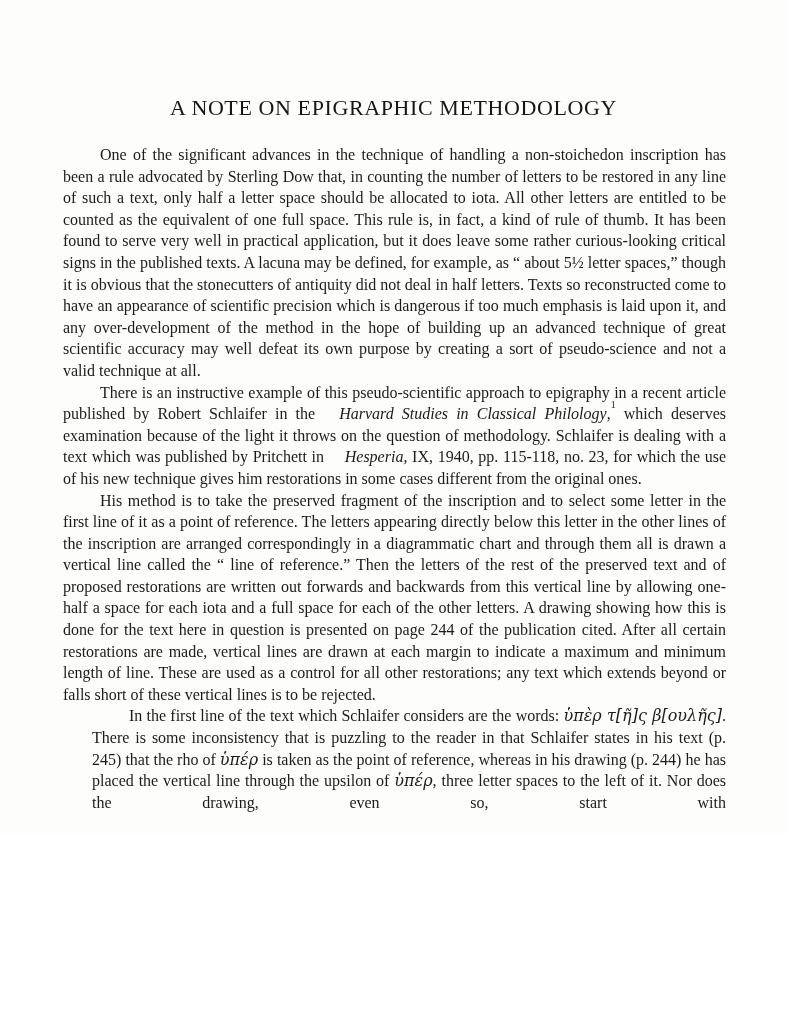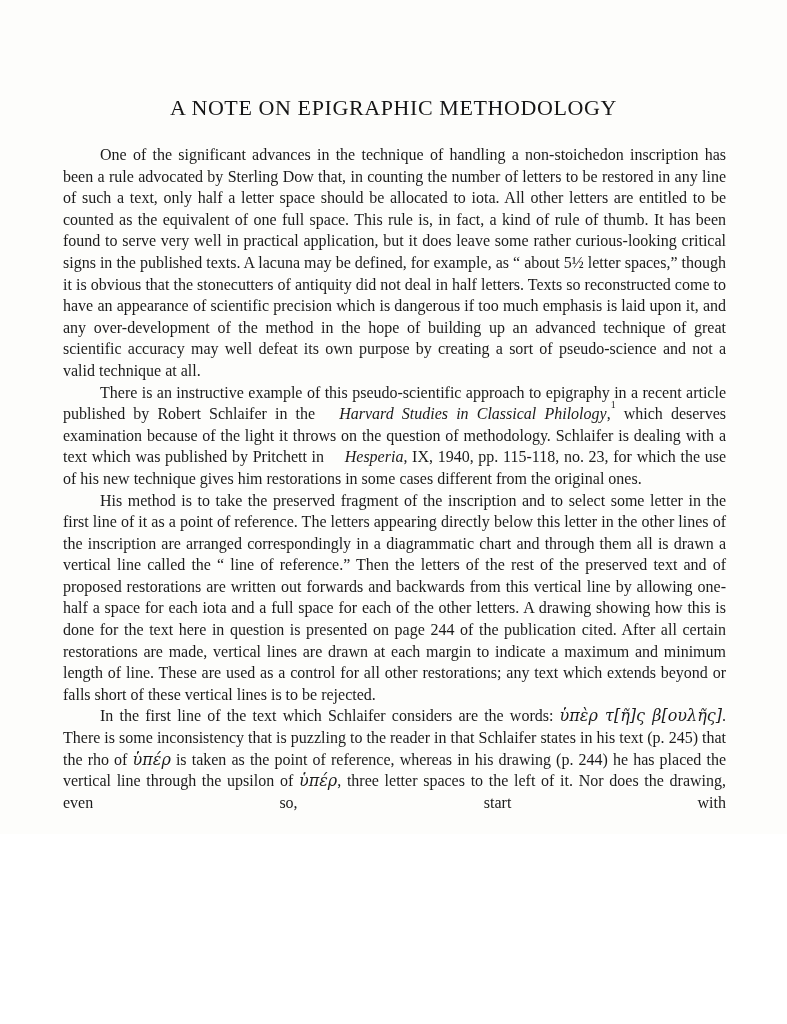--- a/index.html
+++ b/index.html
@@ -33,20 +33,21 @@
   }
   .para {
     margin: 0;
     padding: 0;
   }
   .indent {
     text-indent: 37px;
   }
   .para-last {
     text-align-last: justify;
+    margin-left: 29px;
   }
   .italic {
     font-style: italic;
     margin-left: 16px;
   }
   .greek {
     font-family: "DejaVu Serif", serif;
     font-style: italic;
   }
   .fnref {

